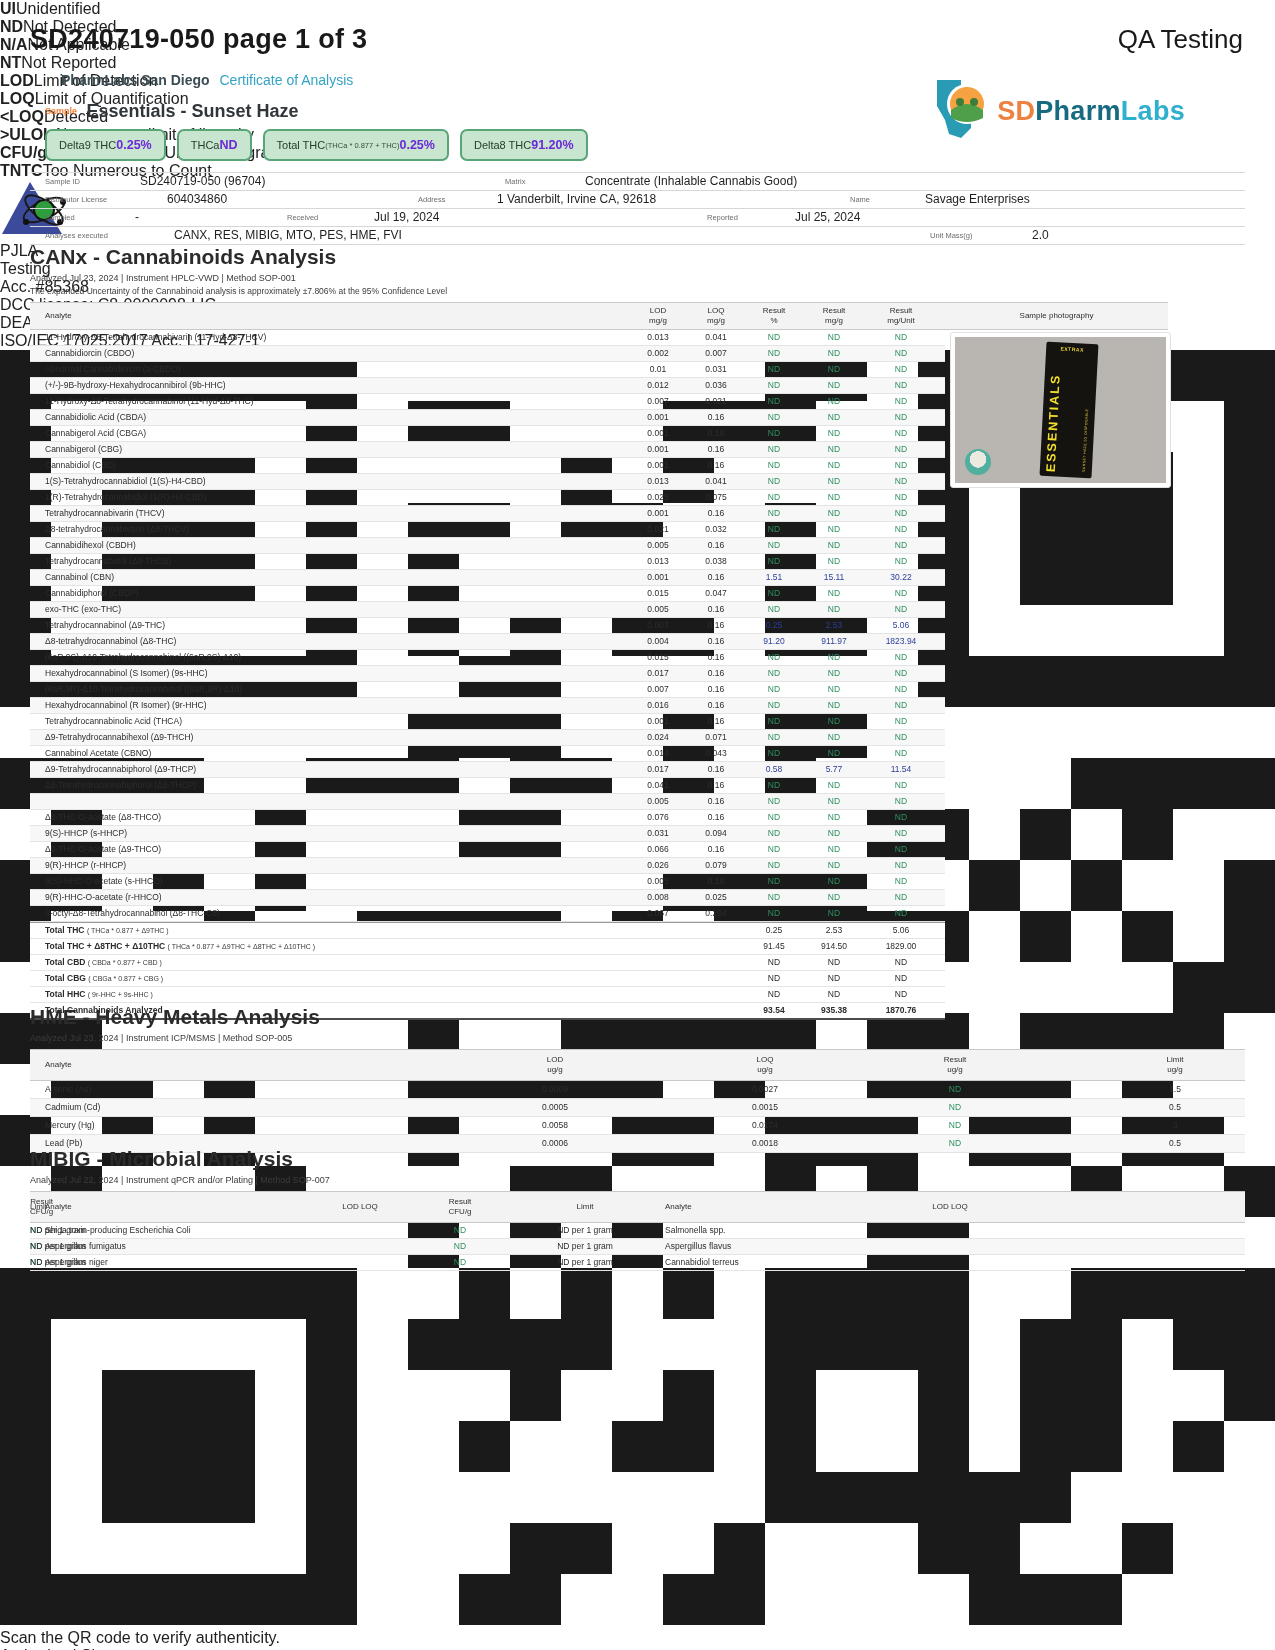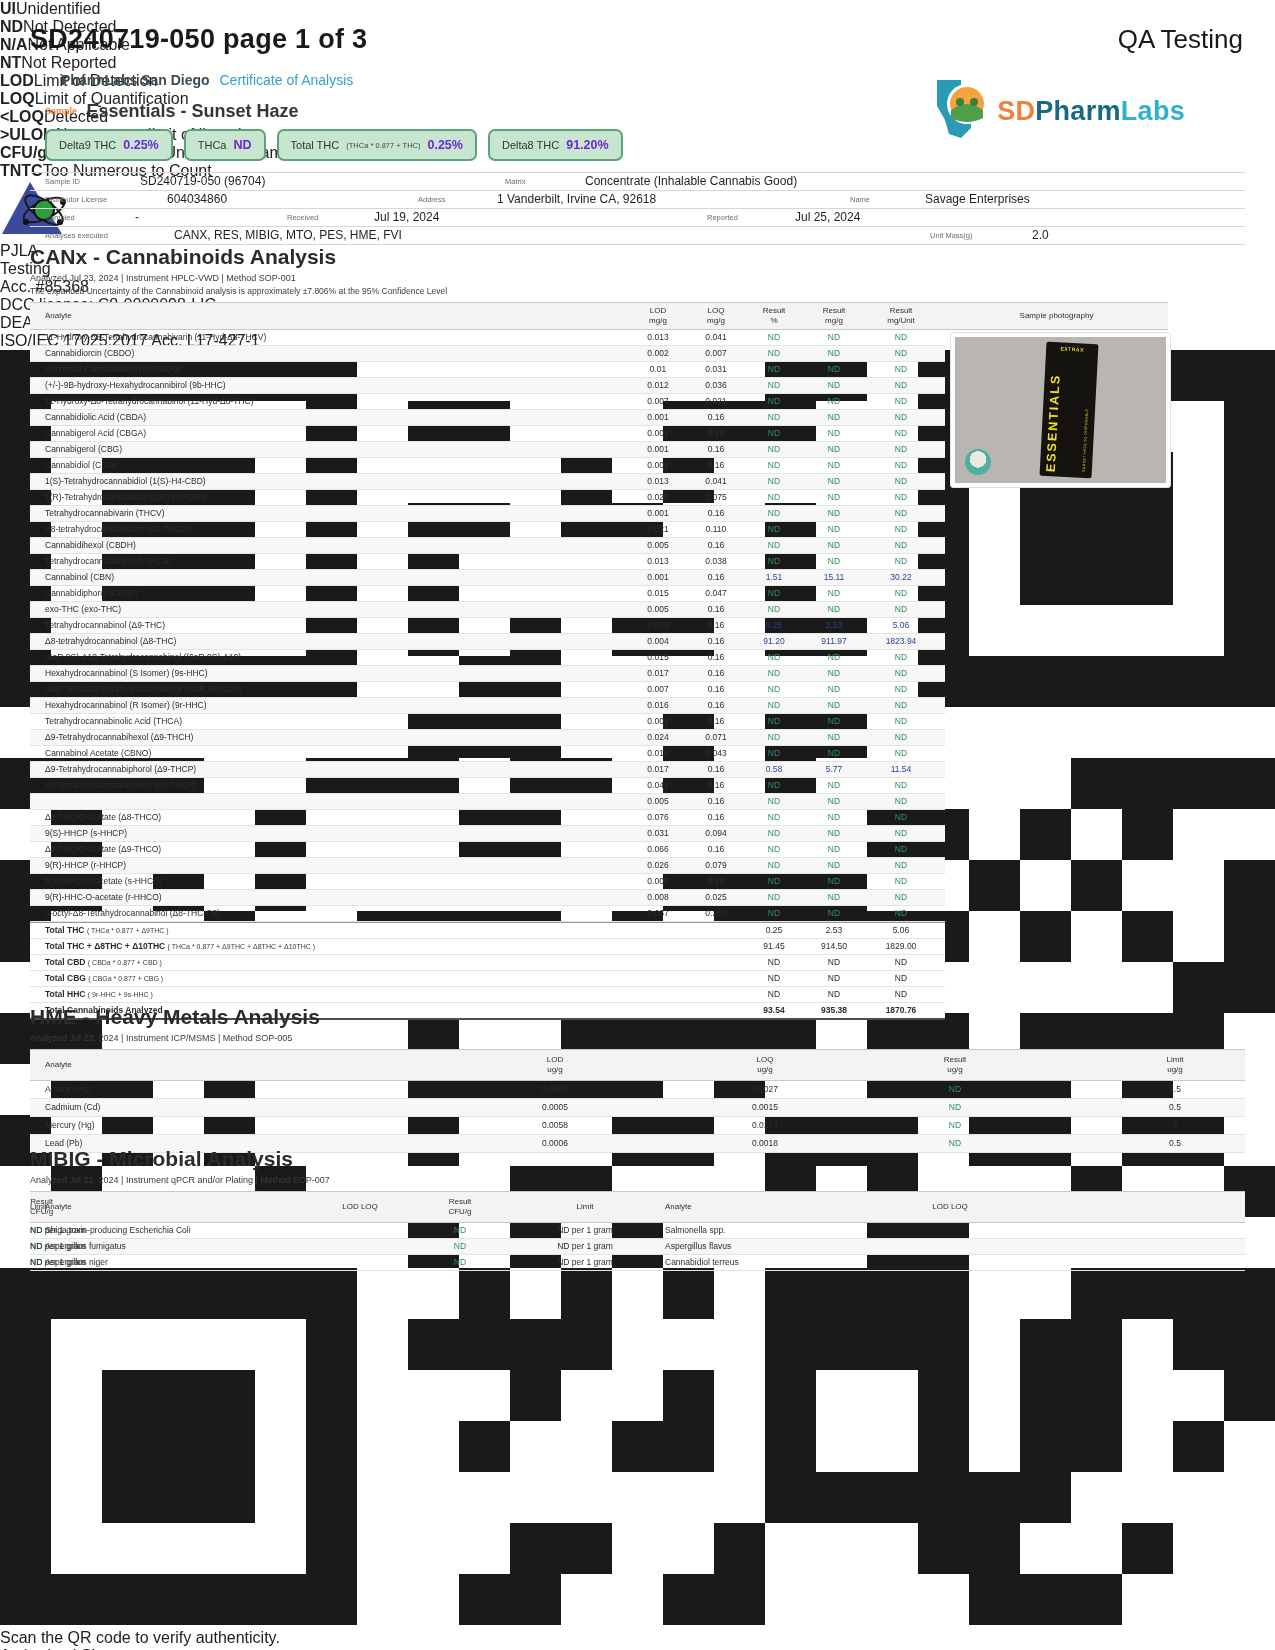--- a/index.html
+++ b/index.html
@@ -12,21 +12,21 @@
   .lab-line{position:absolute;top:72px;left:61px;font-size:14px;}
   .lab-name{font-weight:700;color:#3c4c54;}
   .cert{color:#35a3c4;font-weight:500;margin-left:6px;}
   .sample-line{position:absolute;top:101px;left:45px;}
   .sample-label{font-size:9px;color:#f0823c;font-weight:600;margin-right:5px;vertical-align:3px;}
   .sample-name{font-size:18px;font-weight:700;color:#30363a;}
 
   
   .badges{position:absolute;top:129px;left:45px;display:flex;gap:11px;}
   .badge{background:#c8e6cf;border:2px solid #5aa578;border-radius:7px;padding:5px 12px;
-         font-size:11px;color:#253c2e;display:flex;align-items:center;gap:7px;height:18px;}
+         font-size:11px;color:#253c2e;display:flex;align-items:center;height:18px;}
   .badge .b-label{font-weight:500;}
   .badge .b-formula{font-size:7.5px;color:#33493b;}
   .badge .b-value{font-weight:700;font-size:12.5px;color:#6d28d9;}
 
   
   .logo{position:absolute;top:76px;right:90px;display:flex;align-items:center;}
   .logo-wordmark{font-size:27px;font-weight:700;letter-spacing:.3px;margin-left:4px;}
   .logo-sd{color:#ec8140;}
   .logo-pharm{color:#176a80;}
   .logo-labs{color:#2fb0cc;}
@@ -335,21 +335,21 @@
             <span class="cell c-an">Tetrahydrocannabivarin (THCV)</span>
             <span class="cell c-lod dark">0.001</span>
             <span class="cell c-loq dark">0.16</span>
             <span class="cell c-pct nd">ND</span>
             <span class="cell c-mg nd">ND</span>
             <span class="cell c-unit nd">ND</span>
           </div>
           <div class="row">
             <span class="cell c-an">Δ8-tetrahydrocannabivarin (Δ8-THCV)</span>
             <span class="cell c-lod dark">0.021</span>
-            <span class="cell c-loq dark">0.110</span>
+            <span class="cell c-loq dark">0.032</span>
             <span class="cell c-pct nd">ND</span>
             <span class="cell c-mg nd">ND</span>
             <span class="cell c-unit nd">ND</span>
           </div>
           <div class="row">
             <span class="cell c-an">Cannabidihexol (CBDH)</span>
             <span class="cell c-lod dark">0.005</span>
             <span class="cell c-loq dark">0.16</span>
             <span class="cell c-pct nd">ND</span>
             <span class="cell c-mg nd">ND</span>

